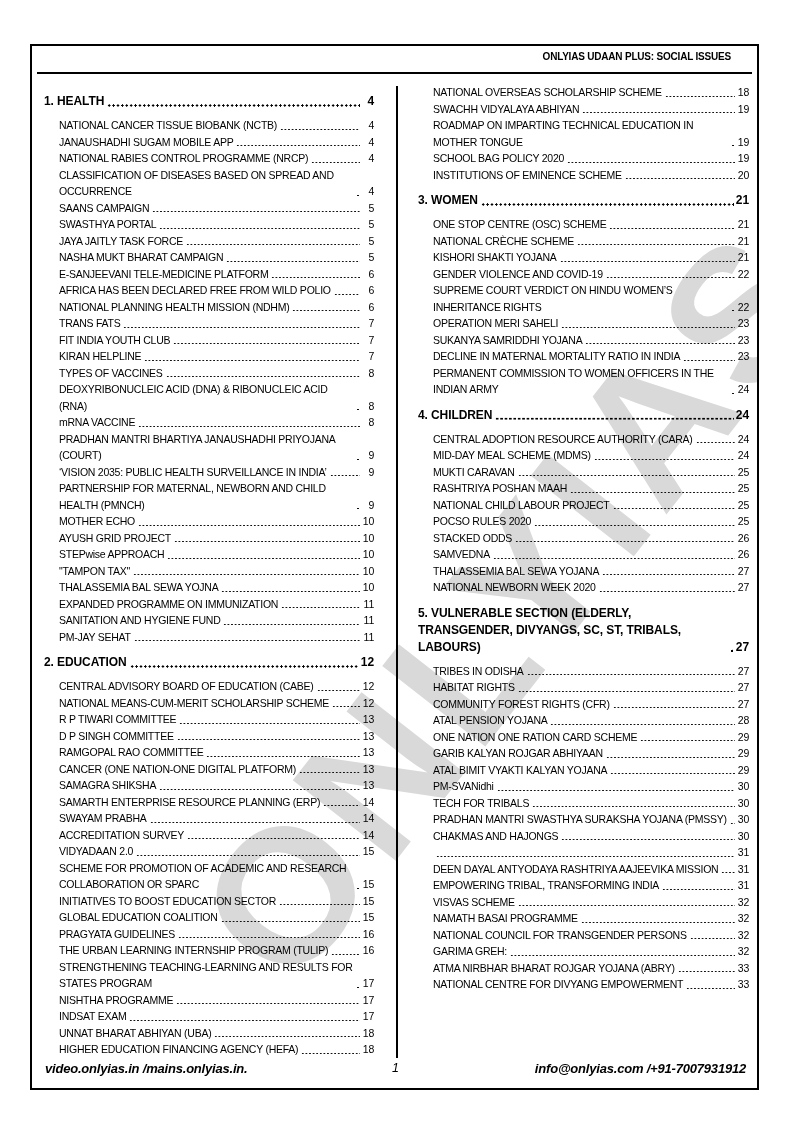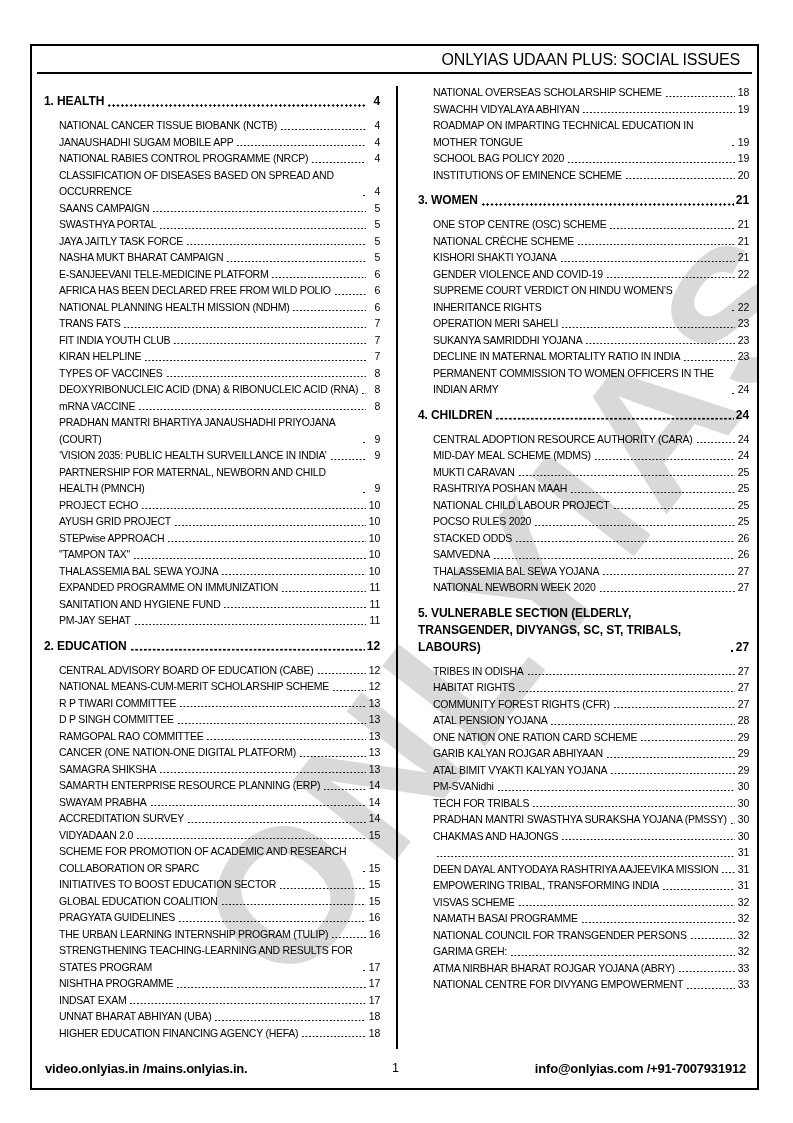--- a/index.html
+++ b/index.html
@@ -37,40 +37,40 @@
     z-index: 0;
     pointer-events: none;
     white-space: nowrap;
   }
   .content {
     position: relative;
     z-index: 1;
     height: 100%;
   }
   .header {
-    padding: 5px 17px 0 0;
+    padding: 5px 26px 0 0;
     text-align: right;
-    font-weight: 400;
-    font-size: 16px;
+    font-weight: 700;
+    font-size: 10px;
     letter-spacing: -0.2px;
     height: 19px;
   }
   .header-rule {
     border-top: 2px solid #000;
     margin: 2px 5px 0 5px;
   }
   .columns {
     display: flex;
     align-items: stretch;
     padding: 10px 8px 0 12px;
     box-sizing: border-box;
     min-height: 975px;
   }
   .col { box-sizing: border-box; }
-  .col-left  { width: 352px; padding-right: 16px; }
+  .col-left  { width: 352px; padding-right: 22px; }
   .col-divider {
     width: 2px;
     background: #000;
     flex-shrink: 0;
     margin-top: 2px;
   }
   .col-right { flex: 1; padding-left: 20px; }
   .toc-row {
     display: flex;
     align-items: flex-end;
@@ -112,20 +112,21 @@
     position: absolute;
     left: 13px;
     right: 11px;
     bottom: 12px;
     display: flex;
     justify-content: space-between;
     font-weight: 700;
     font-size: 13px;
     letter-spacing: -0.2px;
     z-index: 2;
+    font-style: italic;
   }
   .footer-center {
     position: absolute;
     left: 50%;
     transform: translateX(-50%);
     font-weight: 400;
     font-size: 12.5px;
   }
 </style>
 </head>
@@ -237,21 +238,21 @@
             <span class="toc-label">‘VISION 2035: PUBLIC HEALTH SURVEILLANCE IN INDIA’</span>
             <span class="toc-dots"></span>
             <span class="toc-page">9</span>
           </div>
           <div class="toc-row item">
             <span class="toc-label">PARTNERSHIP FOR MATERNAL, NEWBORN AND CHILD HEALTH (PMNCH)</span>
             <span class="toc-dots"></span>
             <span class="toc-page">9</span>
           </div>
           <div class="toc-row item">
-            <span class="toc-label">PROJECT ECHO</span>
+            <span class="toc-label">MOTHER ECHO</span>
             <span class="toc-dots"></span>
             <span class="toc-page">10</span>
           </div>
           <div class="toc-row item">
             <span class="toc-label">AYUSH GRID PROJECT</span>
             <span class="toc-dots"></span>
             <span class="toc-page">10</span>
           </div>
           <div class="toc-row item">
             <span class="toc-label">STEPwise APPROACH</span>

